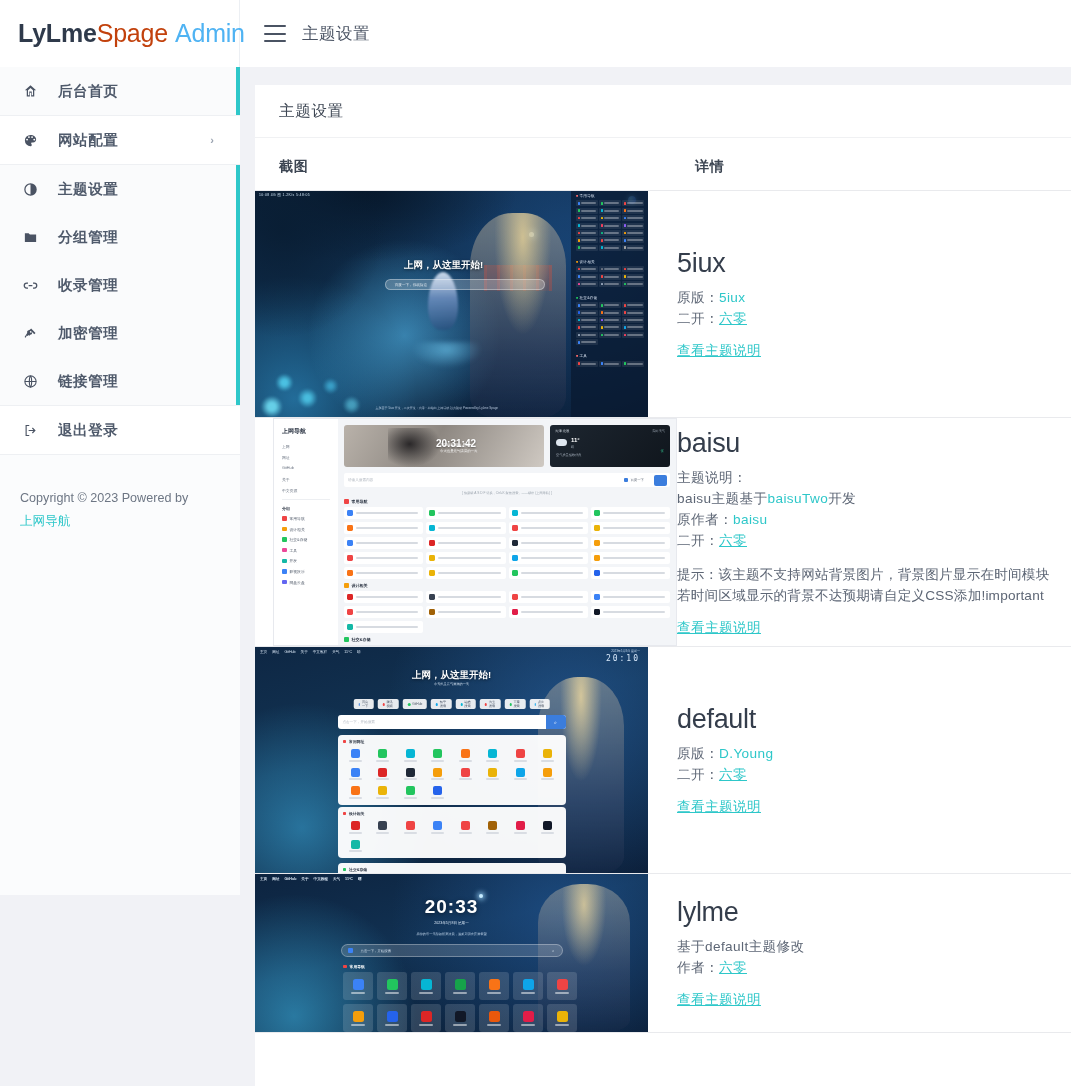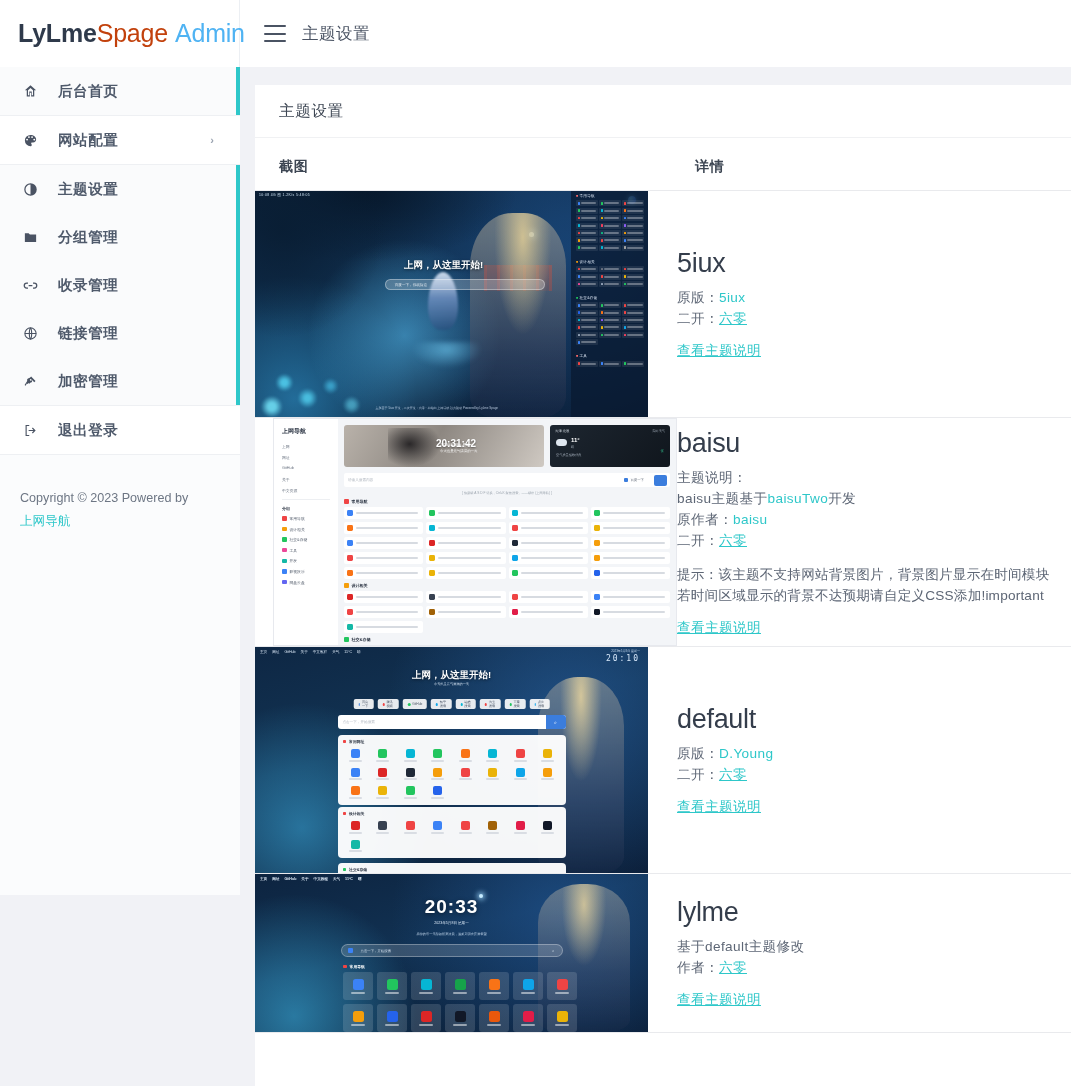--- a/index.html
+++ b/index.html
@@ -503,37 +503,37 @@
       <svg width="15" height="15" viewBox="0 0 24 24" fill="none" stroke="currentColor" stroke-width="2">
           <path d="M9 12h6M8 8H6a4 4 0 000 8h2M16 8h2a4 4 0 010 8h-2"></path>
         </svg>
     </span>
     <span class="nav-label">收录管理</span>
   </div>
 
   <div class="nav-item">
     <span class="accent"></span>
     <span class="nav-icon">
+      <svg width="15" height="15" viewBox="0 0 24 24" fill="currentColor">
+          <path d="M7 10a4 4 0 114 4l-1.2 1.2-1.4-1.4-1.4 1.4-1.4-1.4L3 17l-1.4-1.4L7 10zm4.5-.5a1.5 1.5 0 103 0 1.5 1.5 0 00-3 0z" transform="rotate(-12 12 12)"></path>
+          <path d="M13 4l7 7-2 2-7-7z"></path>
+        </svg>
+    </span>
+    <span class="nav-label">加密管理</span>
+  </div>
+
+  <div class="nav-item">
+    <span class="accent"></span>
+    <span class="nav-icon">
       <svg width="15" height="15" viewBox="0 0 24 24" fill="none" stroke="currentColor" stroke-width="1.7">
           <circle cx="12" cy="12" r="9"></circle>
           <path d="M3 12h18M12 3c2.5 2.6 2.5 15.4 0 18M12 3c-2.5 2.6-2.5 15.4 0 18"></path>
         </svg>
     </span>
     <span class="nav-label">链接管理</span>
-  </div>
-
-  <div class="nav-item">
-    <span class="accent"></span>
-    <span class="nav-icon">
-      <svg width="15" height="15" viewBox="0 0 24 24" fill="currentColor">
-          <path d="M7 10a4 4 0 114 4l-1.2 1.2-1.4-1.4-1.4 1.4-1.4-1.4L3 17l-1.4-1.4L7 10zm4.5-.5a1.5 1.5 0 103 0 1.5 1.5 0 00-3 0z" transform="rotate(-12 12 12)"></path>
-          <path d="M13 4l7 7-2 2-7-7z"></path>
-        </svg>
-    </span>
-    <span class="nav-label">加密管理</span>
   </div>
 
   <div class="nav-divider"></div>
 
   <div class="nav-item white">
 
     <span class="nav-icon">
       <svg width="15" height="15" viewBox="0 0 24 24" fill="none" stroke="currentColor" stroke-width="1.8">
           <path d="M10 4H5v16h5"></path>
           <path d="M15 8l4 4-4 4M19 12H9"></path>

